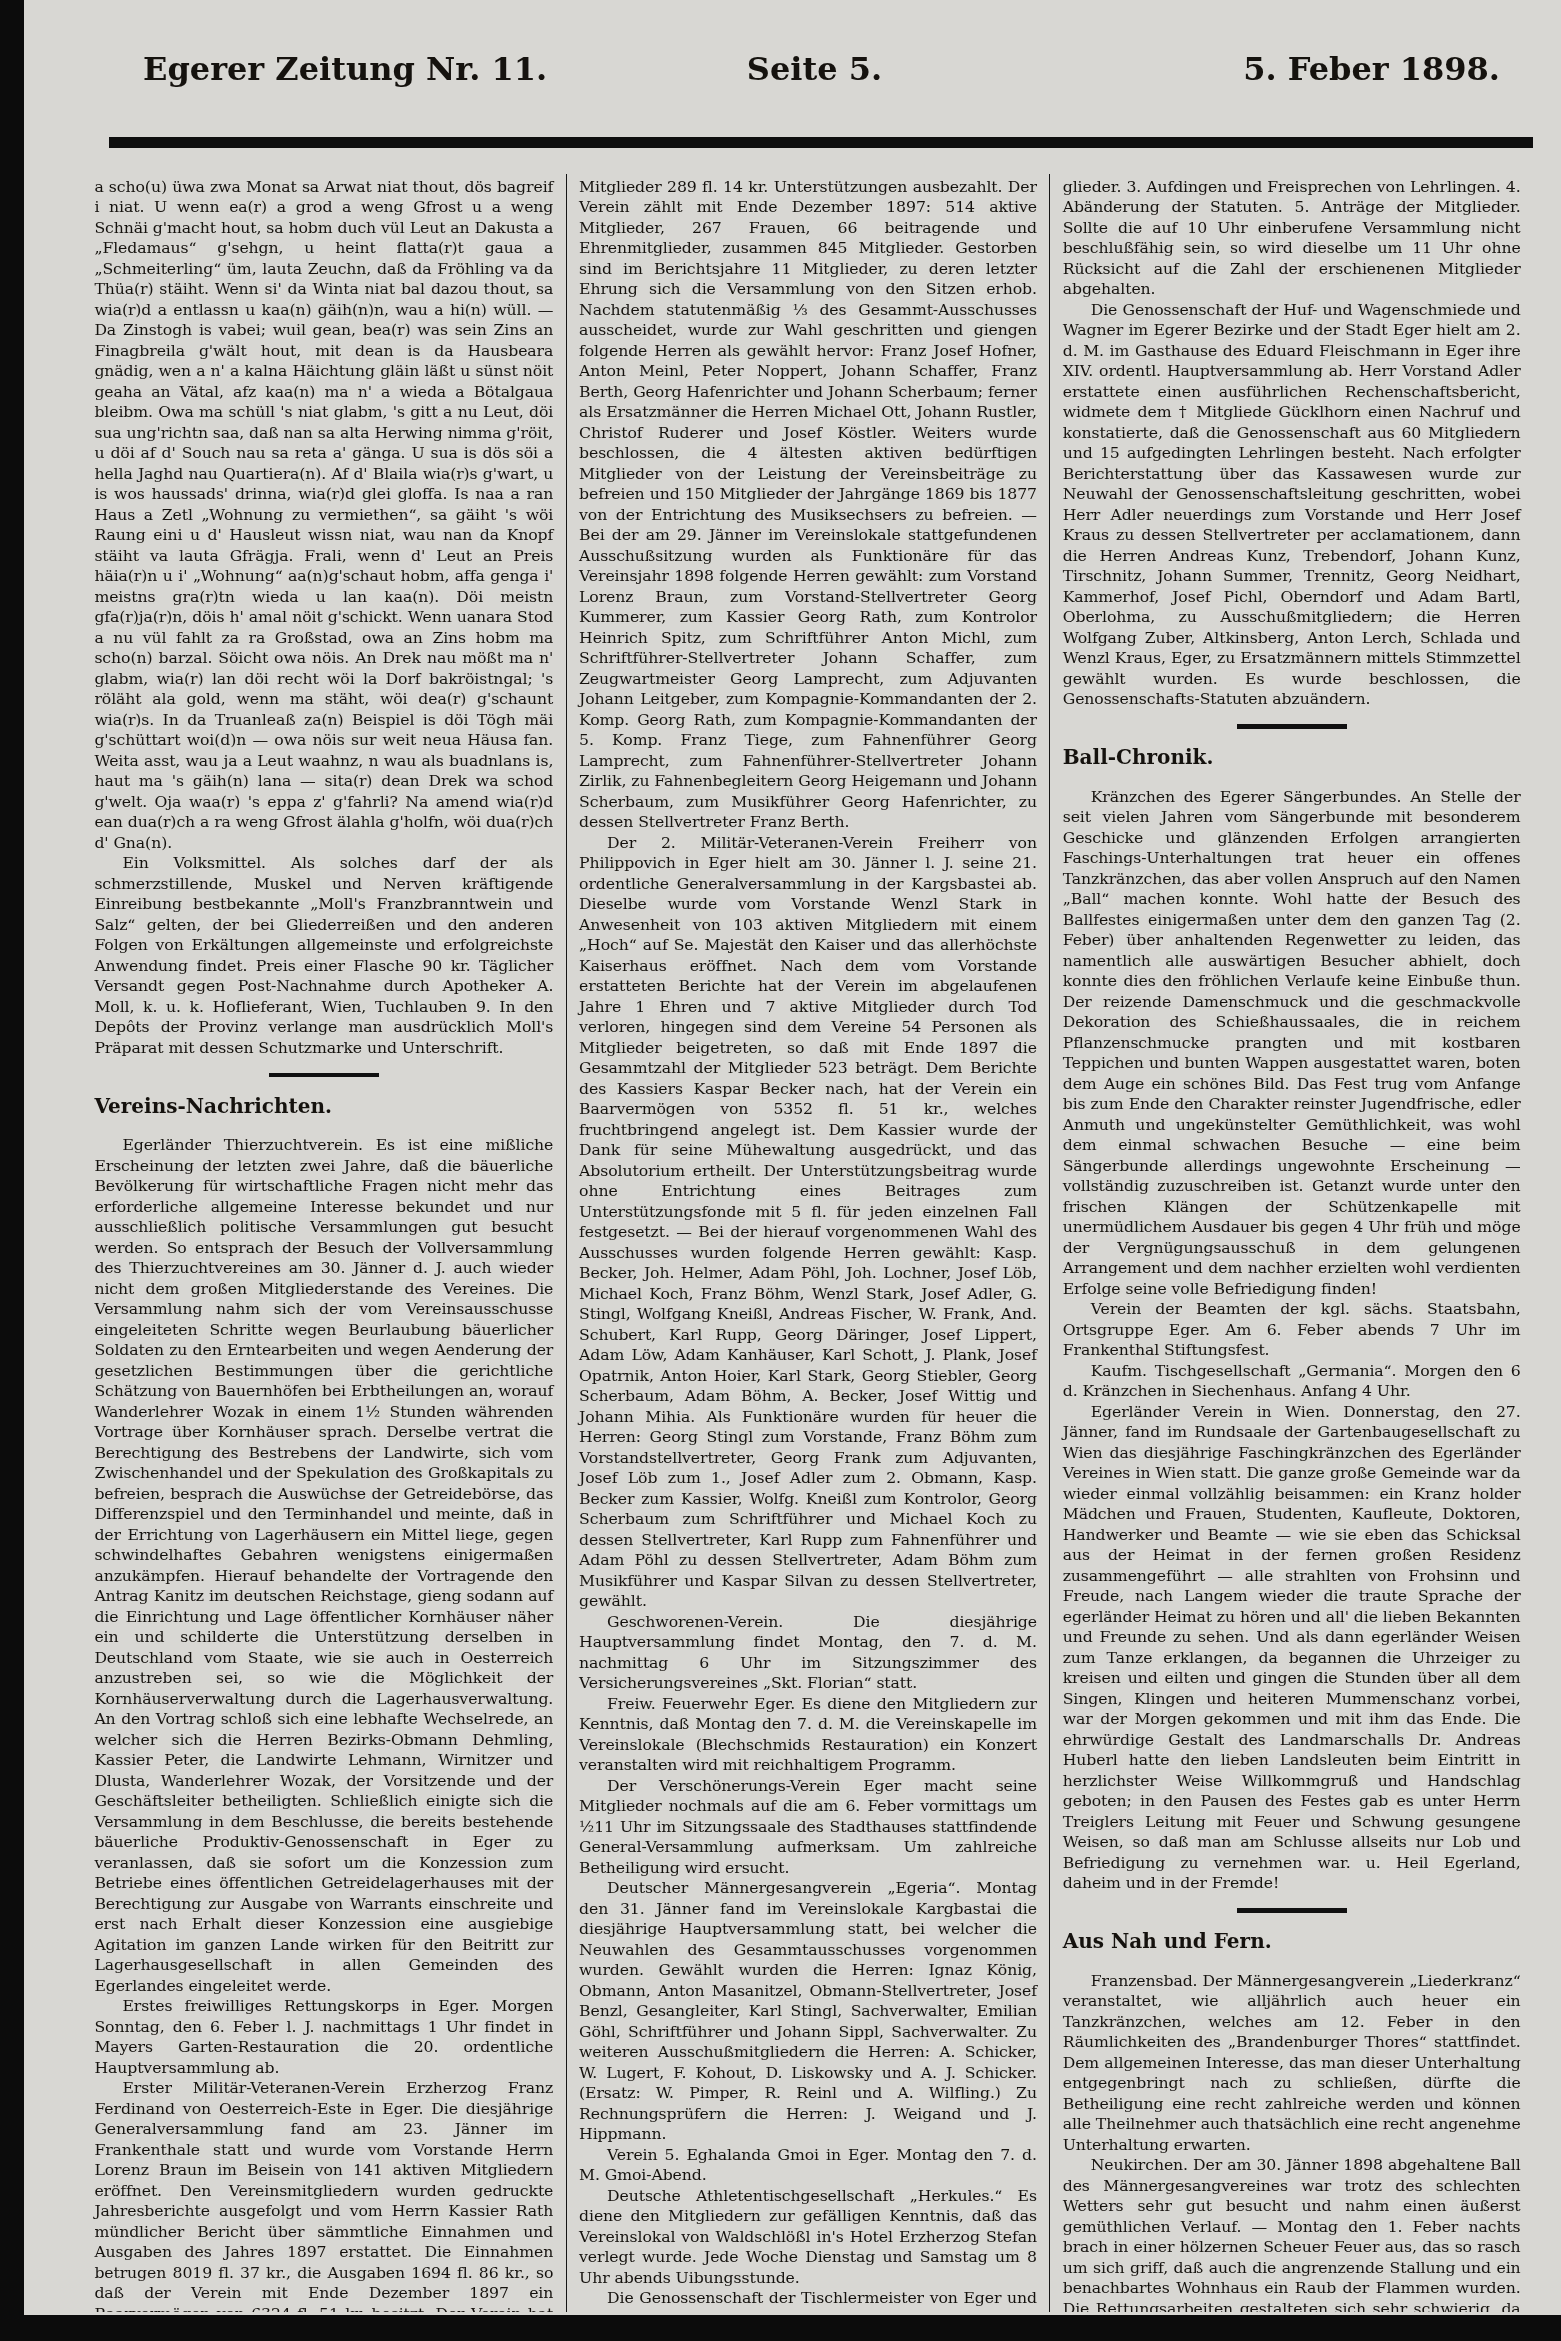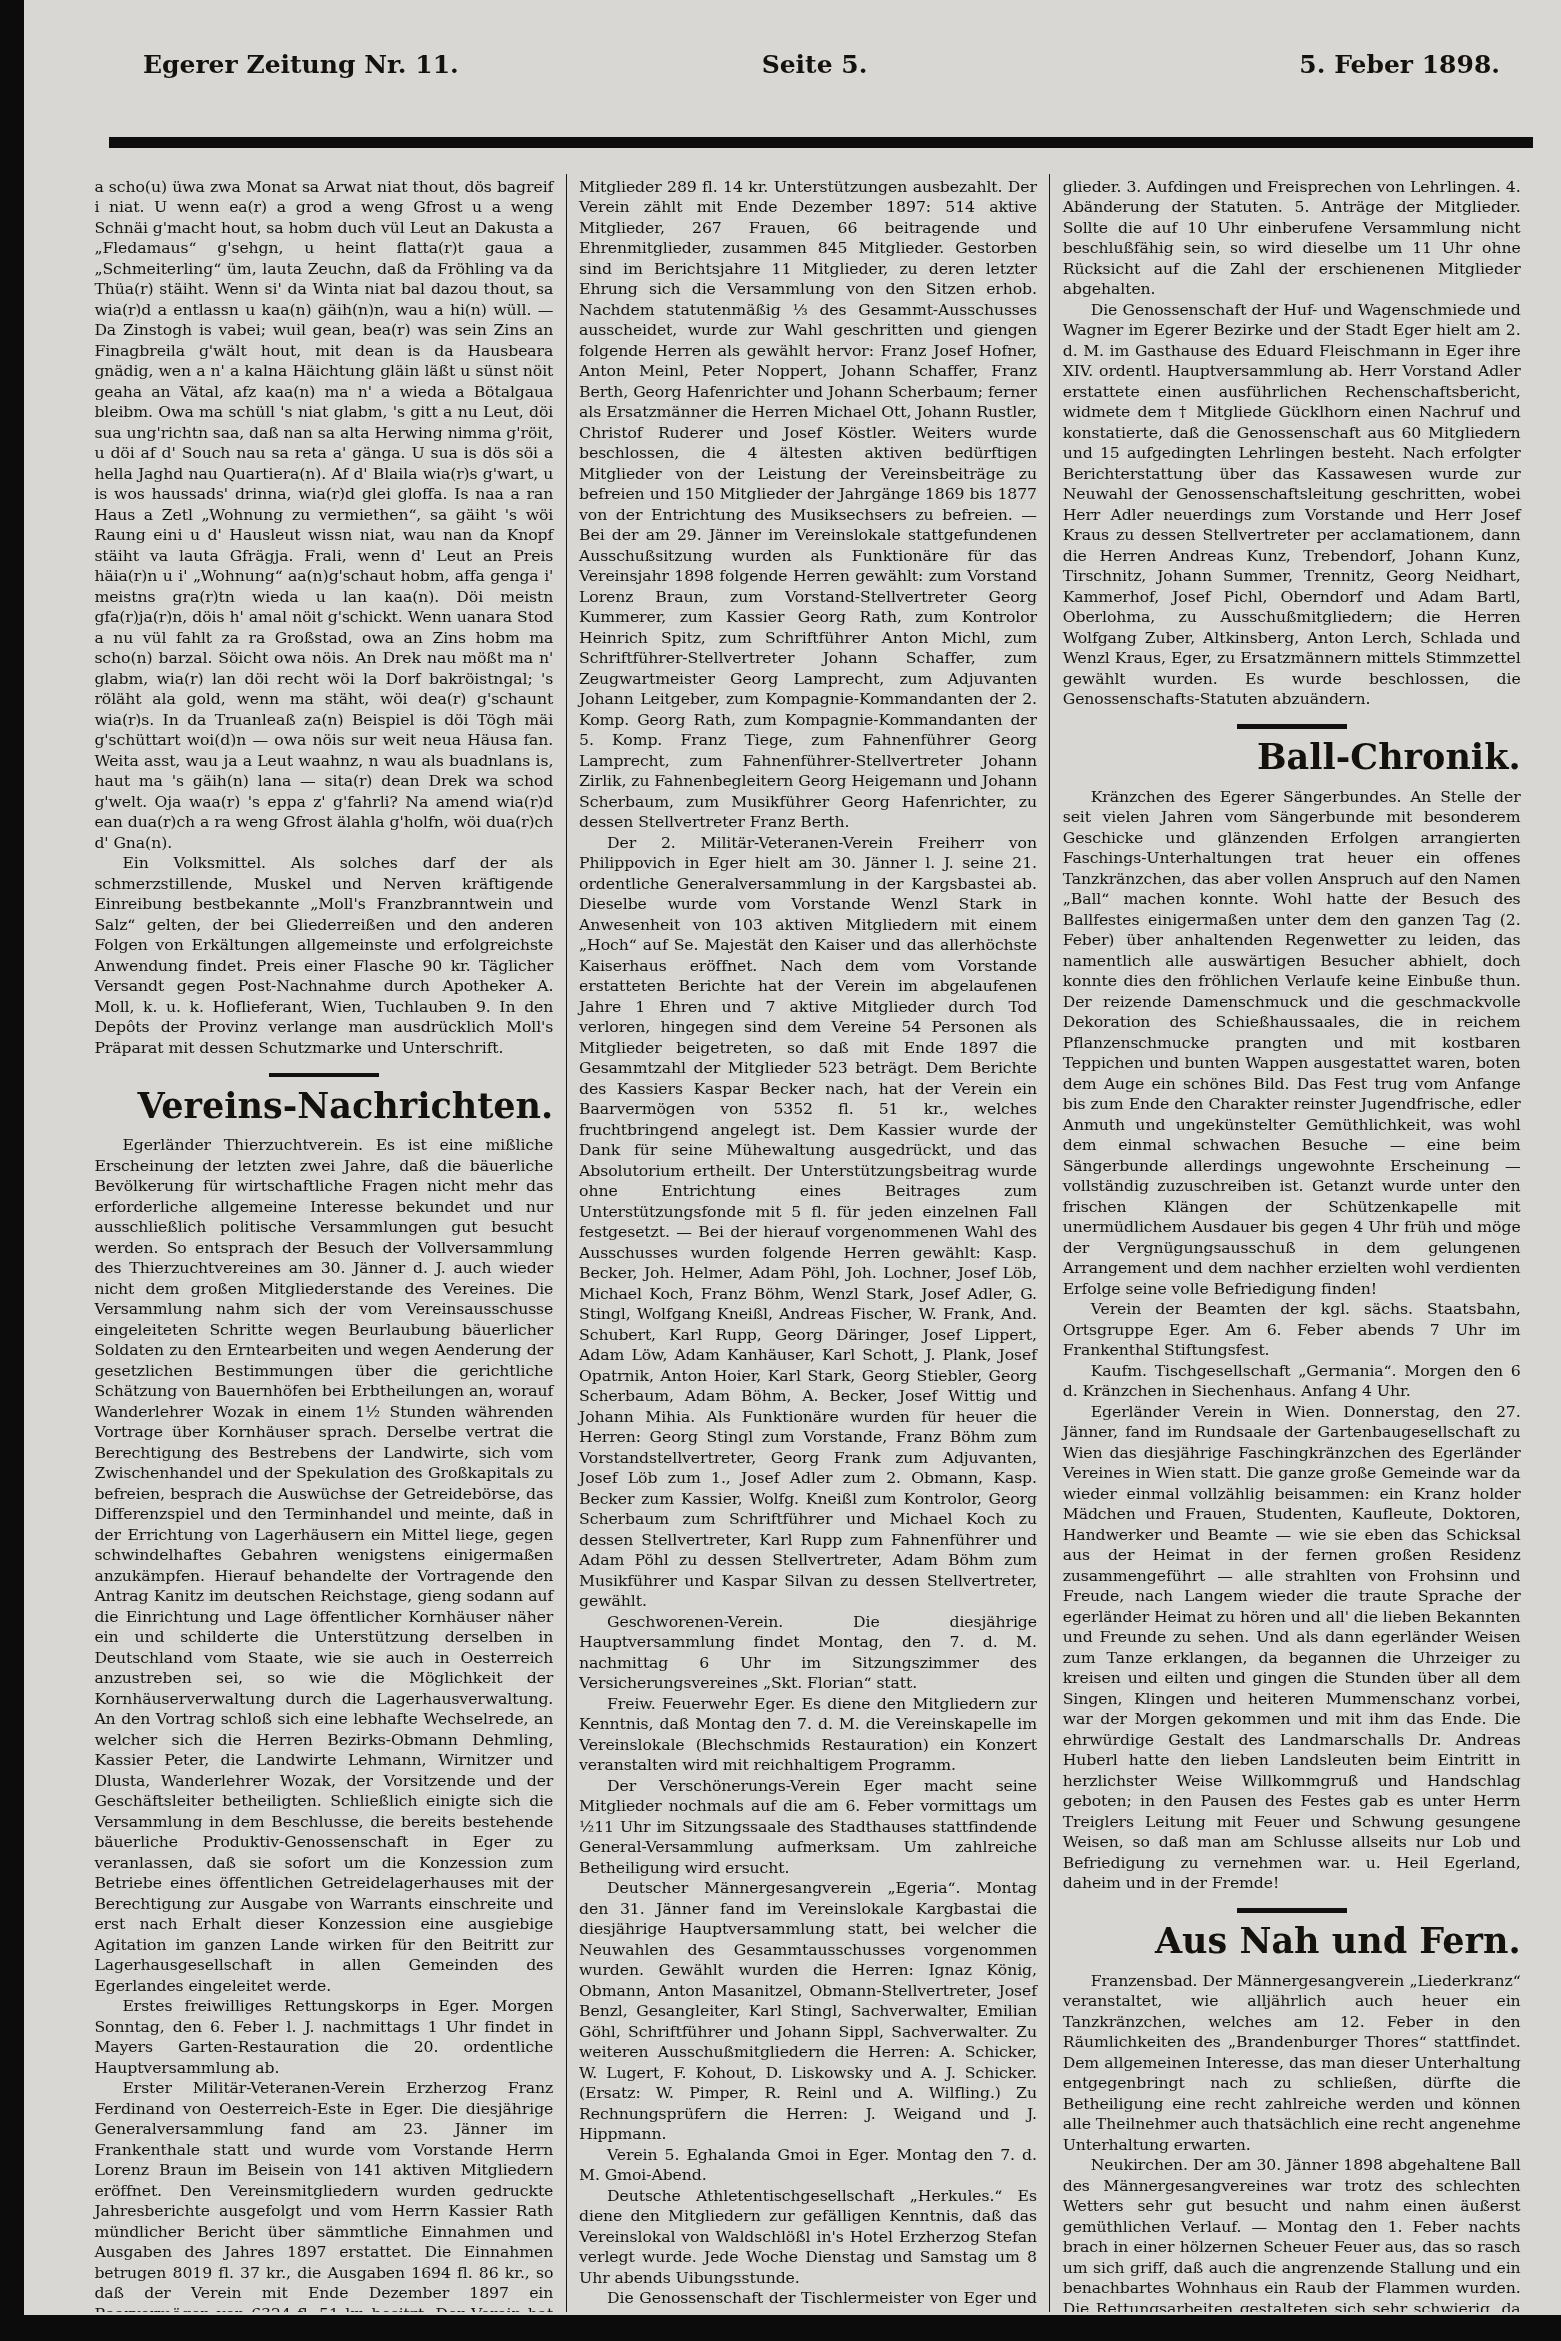--- a/index.html
+++ b/index.html
@@ -7,21 +7,21 @@
     width:1562px;height:2342px;position:relative;overflow:hidden;
     background:#d8d7d3;
     font-family:"DejaVu Serif","Liberation Serif",serif;
     color:#15120e;
   }
   .scan-edge-left{position:absolute;left:0;top:0;width:24px;height:100%;background:#0c0c0c;}
   .scan-edge-bottom{position:absolute;left:0;bottom:0;width:100%;height:27px;background:#0c0c0c;}
   .masthead{
     position:absolute;top:50px;left:110px;right:43px;
     display:flex;justify-content:space-between;align-items:baseline;
-    font-size:25px;font-weight:bold;letter-spacing:0px;
+    font-size:32px;font-weight:bold;letter-spacing:0px;
   }
   .masthead .m-left{width:34%;text-align:left;padding-left:33px;box-sizing:border-box;}
   .masthead .m-center{width:26%;text-align:center;}
   .masthead .m-right{width:34%;text-align:right;padding-right:19px;box-sizing:border-box;}
   .head-rule{position:absolute;top:137px;left:109px;width:1424px;height:11.4px;background:#0e0e0e;}
   .columns{
     position:absolute;top:174px;left:82px;right:29px;bottom:30.5px;
     display:flex;
   }
   .col{
@@ -30,22 +30,22 @@
     text-align:justify;
     font-size:15.7px;line-height:20.5px;
     letter-spacing:-0.1px;
   }
   .col + .col{border-left:1.4px solid #151515;}
   .para{margin:0;text-indent:28px;}
   .para.cont{text-indent:0;}
   .lead{font-weight:normal;}
   .sec-rule{width:110px;height:4.8px;background:#101010;margin:14.3px auto 11.4px auto;}
   .sec-head{
-    font-weight:bold;text-align:right;
-    font-size:35px;line-height:34px;
+    font-weight:bold;text-align:left;
+    font-size:20px;line-height:34px;
     margin:1.9px 0 12.4px 0;letter-spacing:0;
   }
 </style>
 </head>
 <body>
 
 <div class="scan-edge-left"></div>
 <div class="scan-edge-bottom"></div>
 
 <div class="masthead">

